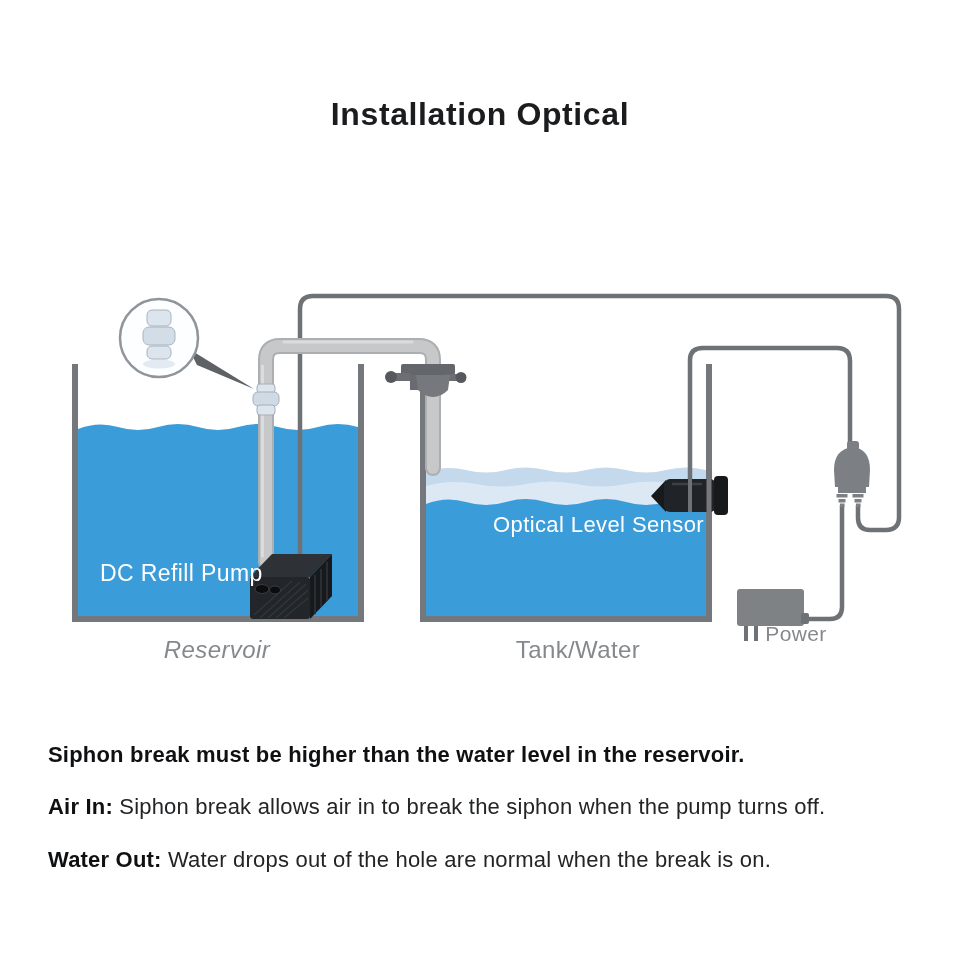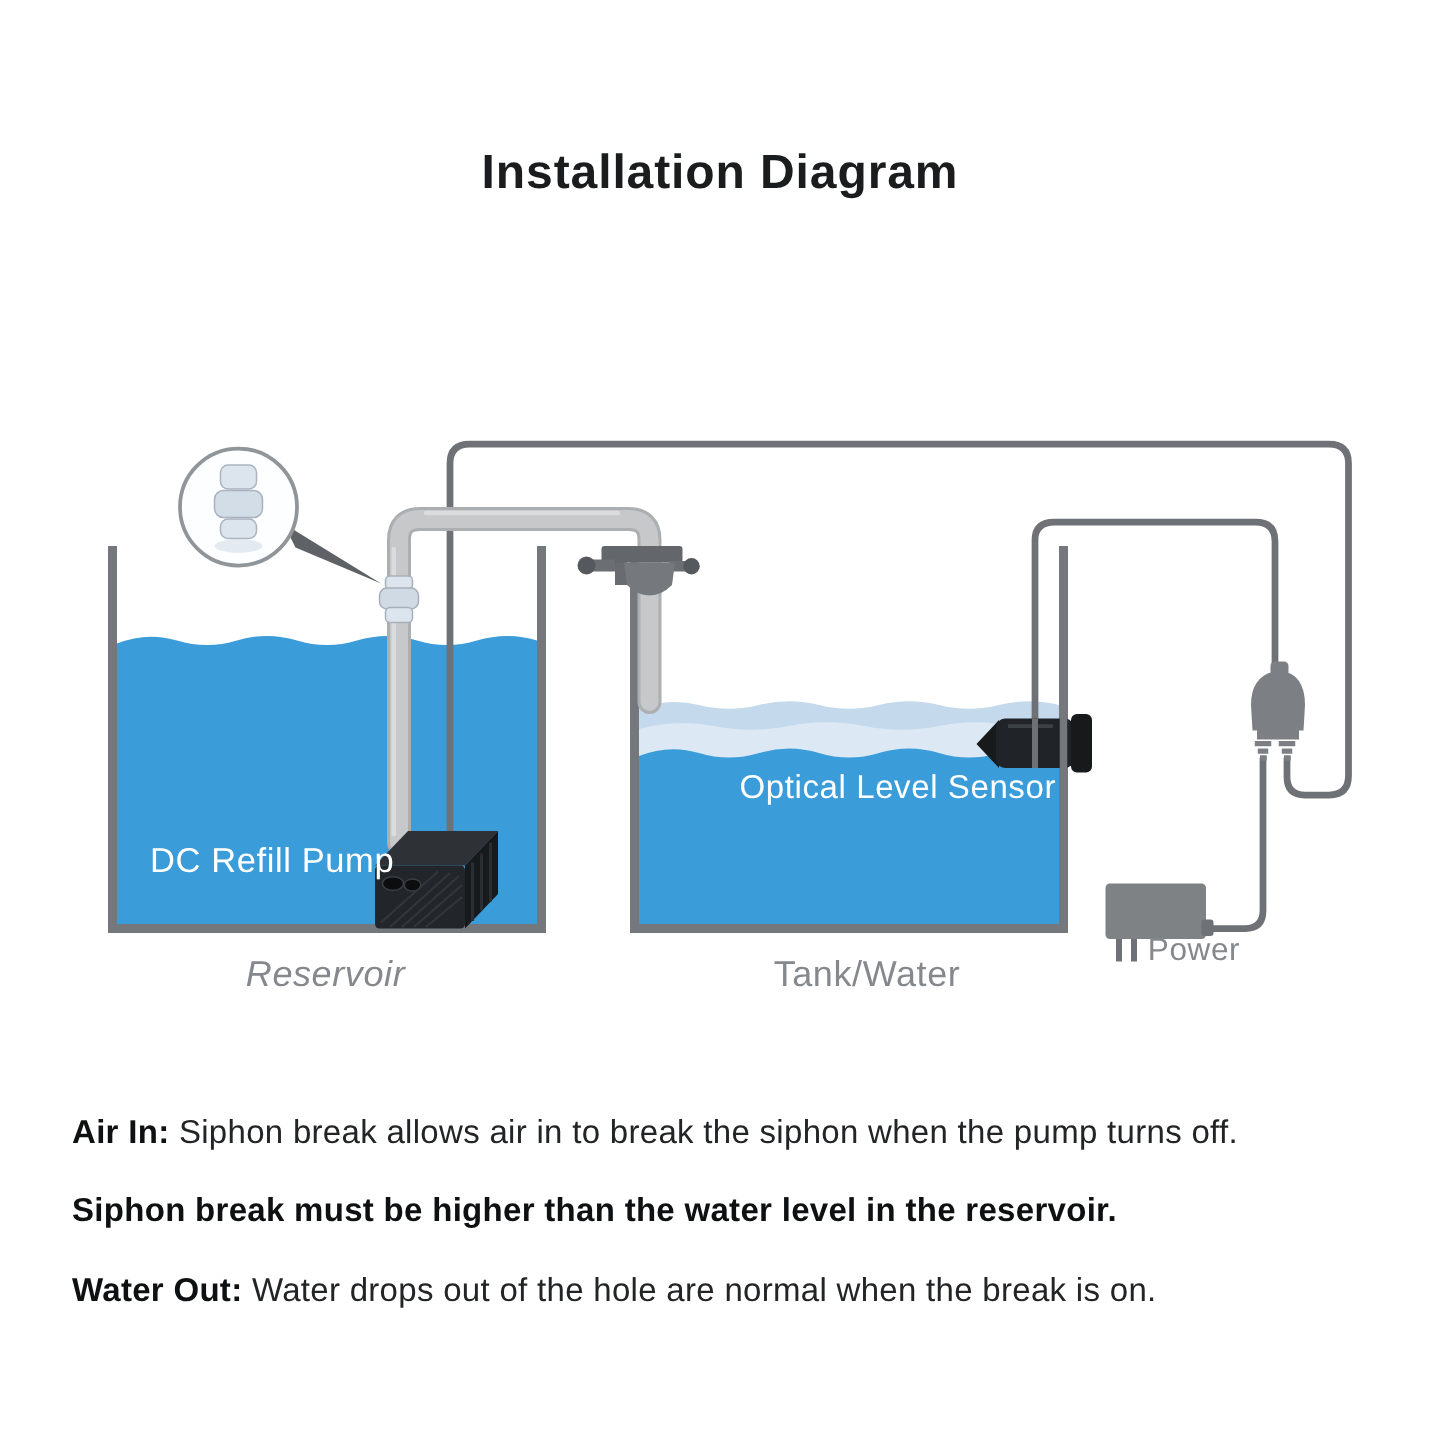--- a/index.html
+++ b/index.html
@@ -23,21 +23,21 @@
   .lbl-power{left:796px;top:622px;font-size:21px;}
   .notes{position:absolute;left:48px;right:28px;top:742px;color:#232426;}
   .notes p{margin:0 0 26px 0;font-size:22px;line-height:1.2;letter-spacing:.2px;}
   .notes b{color:#0f1012;font-weight:700;}
 </style>
 </head>
 <body>
 
 <div class="stage">
 
-  <h1 class="page-title">Installation Diagram</h1>
+  <h1 class="page-title">Installation Optical</h1>
 
   <svg class="diagram-svg" viewBox="0 0 960 960" aria-hidden="true">
 
     <g>
       <path d="M78 429 Q98 421 118 427 T158 427 T198 427 T238 427 T278 427 T318 427 T358 427 V616 H78 Z" style="fill:var(--water-blue)"></path>
       <path d="M75 364 V619 H361 V364" fill="none" style="stroke:var(--tank-wall)" stroke-width="6"></path>
     </g>
 
     <g>
       <path d="M426 472 Q446 465 466 470 T506 470 T546 470 T586 470 T626 470 T666 470 T706 470 V616 H426 Z" style="fill:var(--water-light)"></path>
@@ -126,18 +126,18 @@
     </g>
   </svg>
 
   <div class="lbl lbl-pump">DC Refill Pump</div>
   <div class="lbl lbl-sensor">Optical Level Sensor</div>
   <div class="lbl lbl-under lbl-reservoir">Reservoir</div>
   <div class="lbl lbl-under lbl-tank">Tank/Water</div>
   <div class="lbl lbl-under lbl-power">Power</div>
 
   <div class="notes">
+    <p><b>Siphon break must be higher than the water level in the reservoir.</b><span></span></p>
     <p><b>Air In:</b><span> Siphon break allows air in to break the siphon when the pump turns off.</span></p>
-    <p><b>Siphon break must be higher than the water level in the reservoir.</b><span></span></p>
     <p><b>Water Out:</b><span> Water drops out of the hole are normal when the break is on.</span></p>
   </div>
 
 </div>
 
 </body></html>

